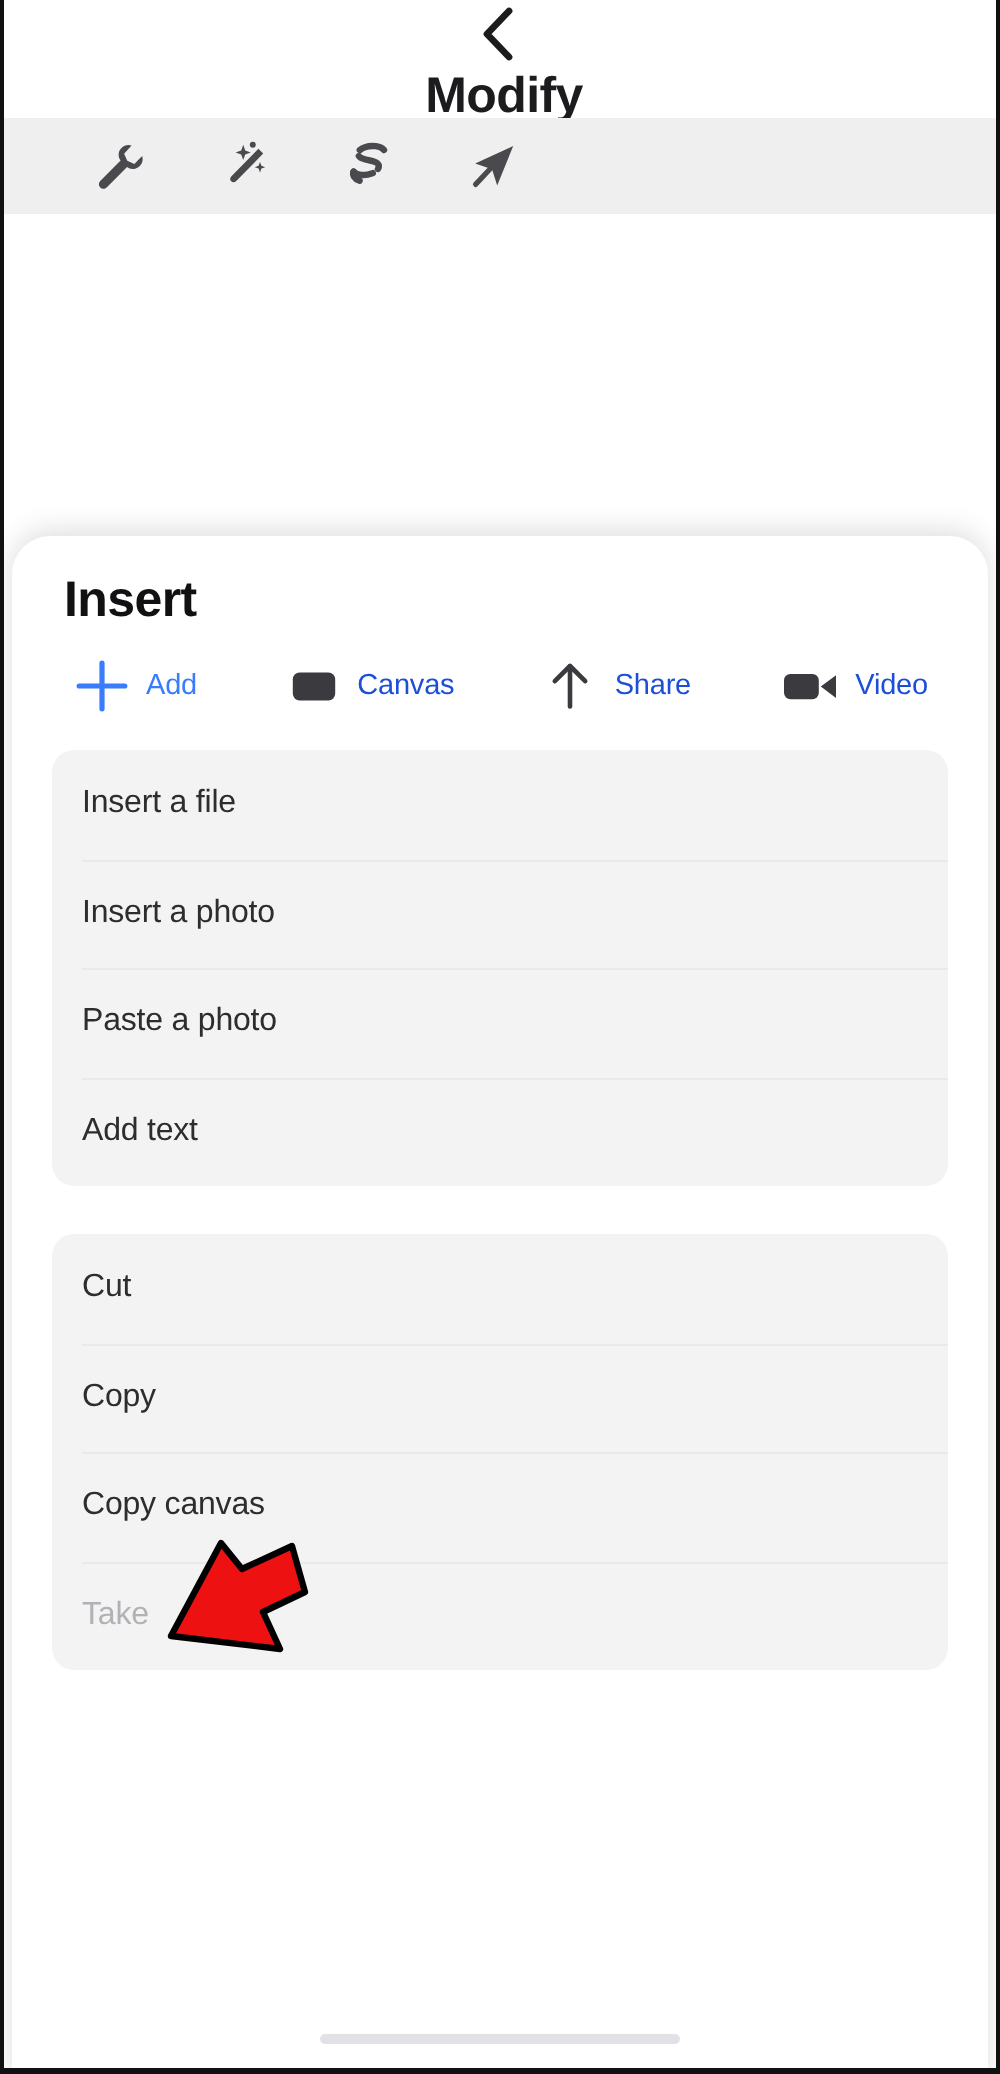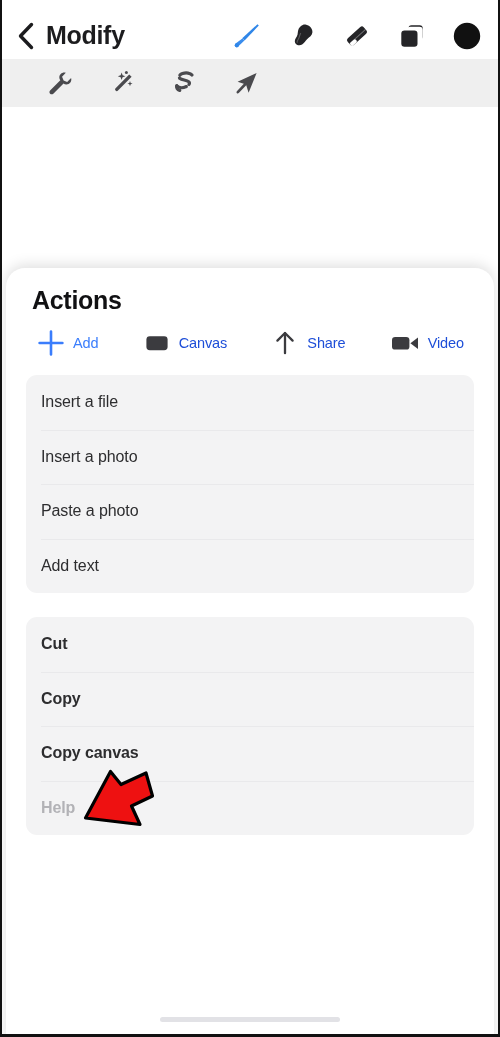--- a/index.html
+++ b/index.html
@@ -26,20 +26,21 @@
   
   .navbar {
     position: absolute;
     left: 0; right: 0; top: 0;
     height: 71px;
     background: #ffffff;
     display: flex;
     align-items: center;
     padding: 0 14px 0 10px;
     box-sizing: border-box;
+    flex-direction: column;
   }
   .back-chevron {
     width: 26px;
     height: 34px;
     display: flex;
     align-items: center;
     justify-content: center;
     flex: none;
     cursor: pointer;
   }
@@ -146,21 +147,21 @@
   .tab.active .tab-label { color: #3a7dfc; }
 
   
   .group {
     margin: 0 20px;
     background: #f3f3f4;
     border-radius: 11px;
     overflow: hidden;
   }
   .group.first { margin-top: 17px; }
-  .group.second { margin-top: 24px; font-weight: bold; }
+  .group.second { margin-top: 24px; }
   .row {
     position: relative;
     height: 54.5px;
     display: flex;
     align-items: center;
     padding-left: 15px;
     cursor: pointer;
     box-sizing: border-box;
   }
   .row + .row::before {
@@ -294,21 +295,21 @@
         <path d="M12.5 15.0 L4.8 23.2" stroke="#4a4a4e" stroke-width="2.6" stroke-linecap="round"></path>
       </svg>
     </div>
 
   </div>
 
   <div class="canvas-area"></div>
 
   <div class="sheet">
 
-    <div class="sheet-title">Actions</div>
+    <div class="sheet-title">Insert</div>
 
     <div class="tabs">
 
       <div class="tab active">
         <div class="tab-icon">
           <svg width="30" height="30" viewBox="0 0 30 30">
             <path d="M15 3.6 V26.4 M3.6 15 H26.4" stroke="#3a7dfc" stroke-width="2.6" stroke-linecap="round"></path>
           </svg>
         </div>
         <div class="tab-label">Add</div>
@@ -366,21 +367,21 @@
       <div class="row">
         <span class="row-label">Cut</span>
       </div>
       <div class="row">
         <span class="row-label">Copy</span>
       </div>
       <div class="row">
         <span class="row-label">Copy canvas</span>
       </div>
       <div class="row disabled">
-        <span class="row-label">Help</span>
+        <span class="row-label">Take</span>
       </div>
     </div>
 
   </div>
 
   <div class="annot-arrow">
     <svg width="76" height="70" viewBox="0 0 76 70">
       <path d="M30.5 3.5 L41.0 16.5 L66.0 5.0 L72.5 28.0 L51.5 38.0 L60.0 56.5 L5.5 50.0 Z" fill="#ee1111" stroke="#000000" stroke-width="3.2" stroke-linejoin="round"></path>
     </svg>
   </div>

